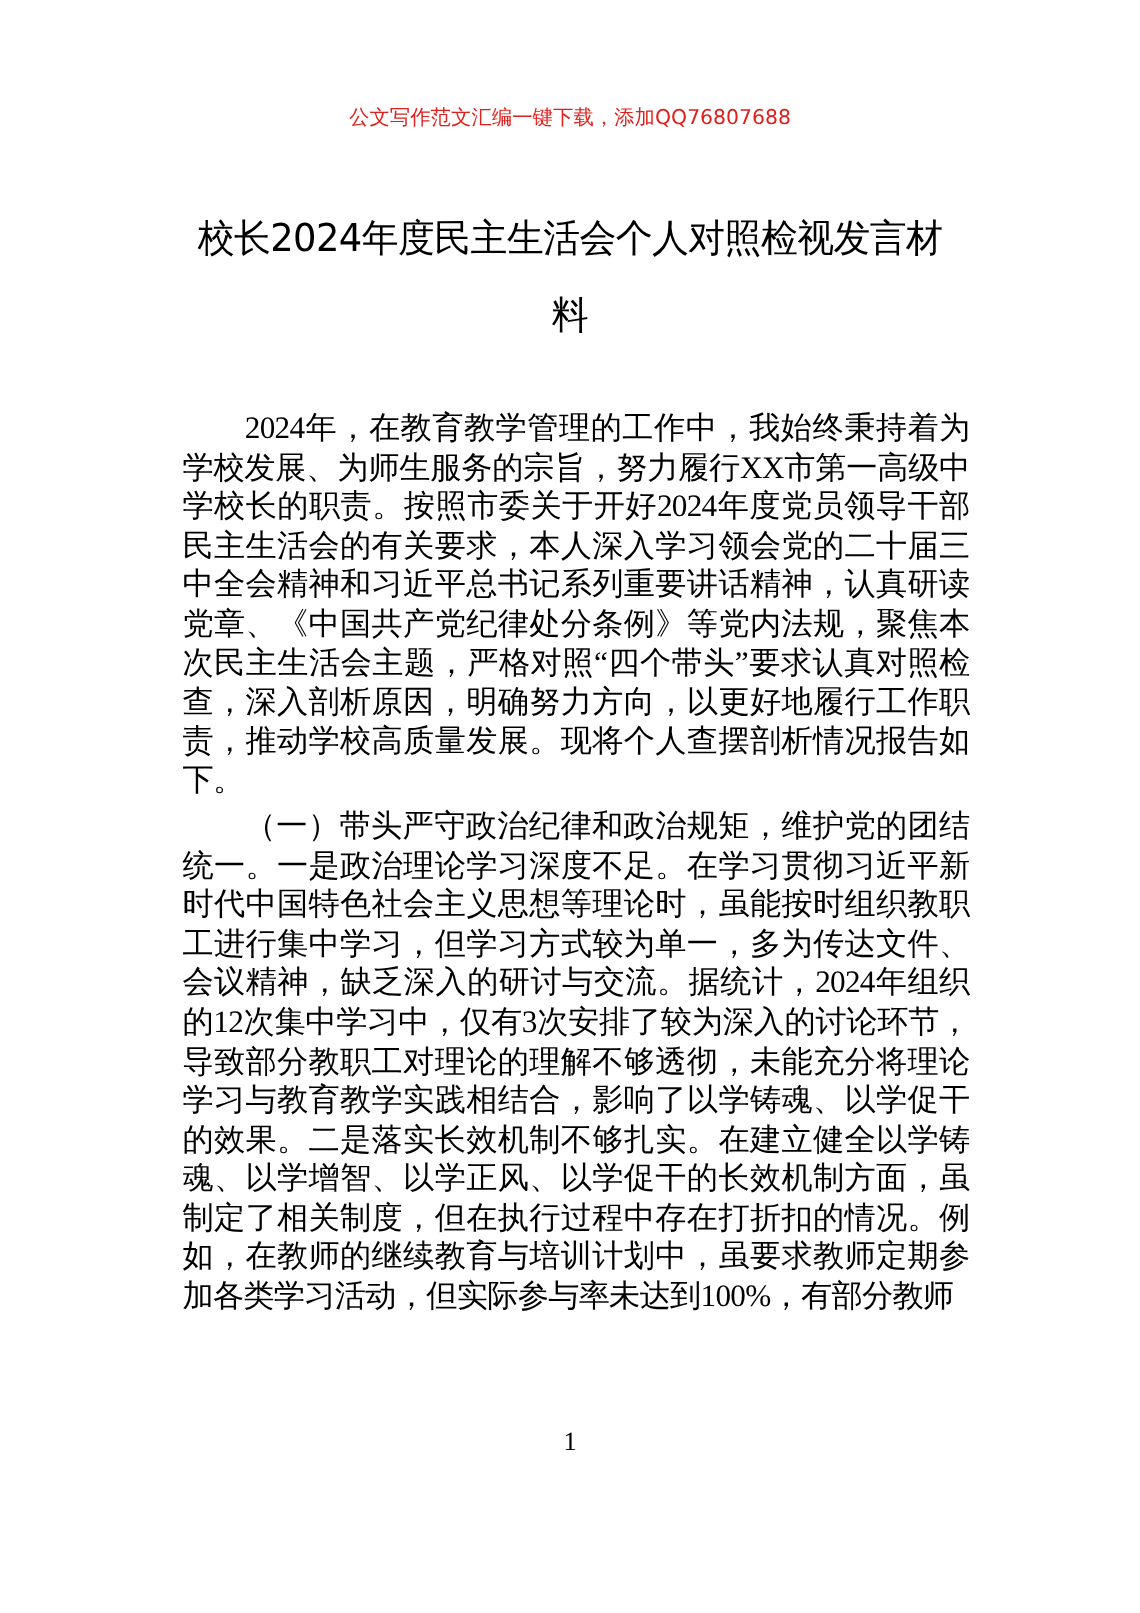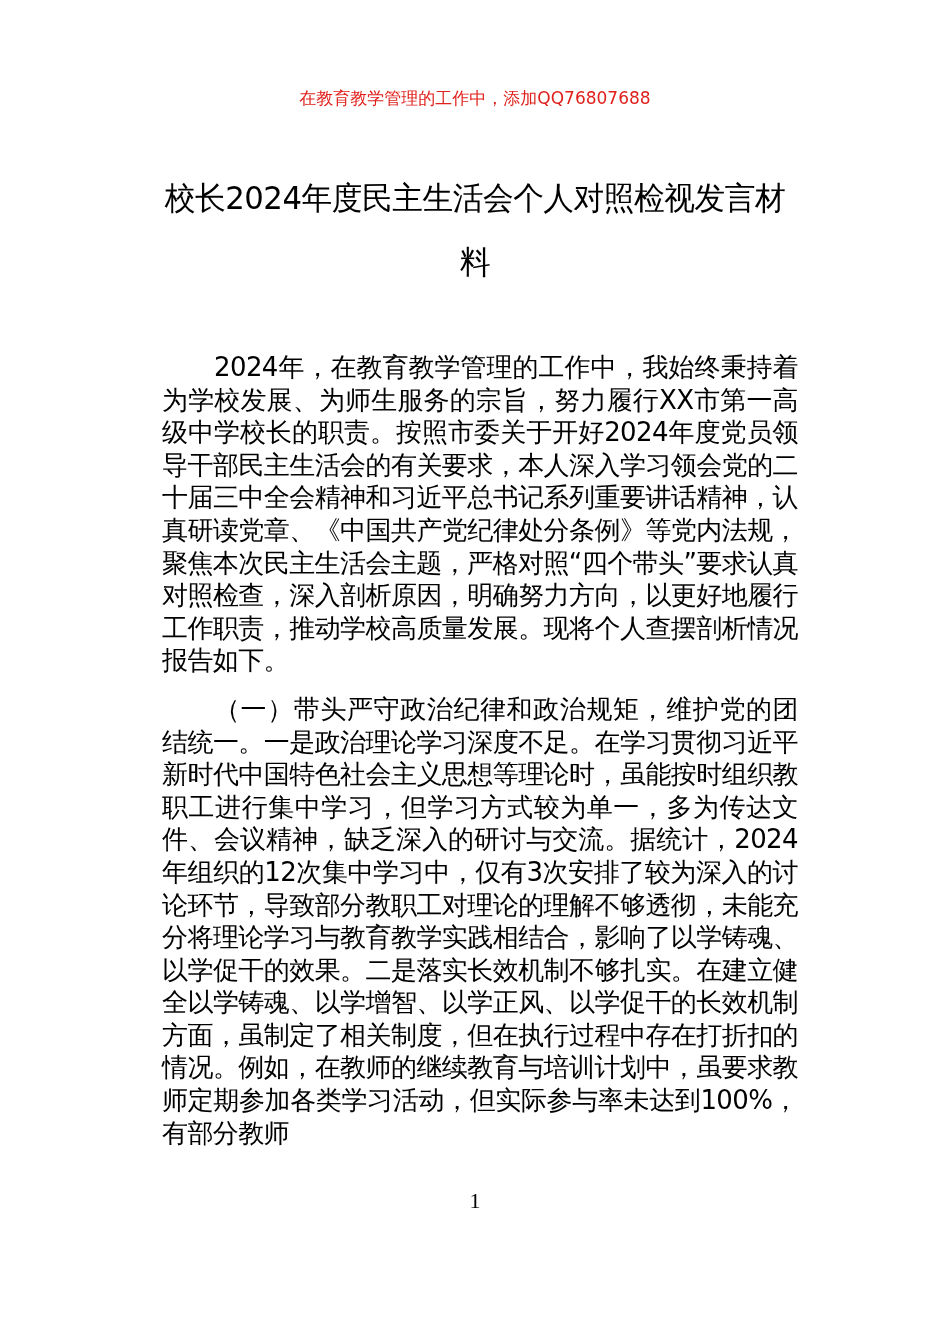--- a/index.html
+++ b/index.html
@@ -52,43 +52,44 @@
       left: 146px;
       top: 335px;
       width: 668px;
       font-size: 26px;
       line-height: 32.6px;
       text-align: justify;
       text-justify: inter-character;
       letter-spacing: -0.6px;
     }
     .body-text p {
-      margin: 16px;
+      margin: 6px;
       text-indent: 2em;
+      font-family: Liberation Serif, serif;
     }
     .body-text p.heading {
       text-indent: 2em;
     }
     .page-number {
       position: absolute;
       left: 0;
       top: 1188px;
       width: 950px;
       text-align: center;
       font-size: 22px;
       line-height: 26px;
       font-family: "Liberation Serif", "DejaVu Serif", serif;
     }
   </style>
 </head>
 <body>
 
 <div class="page">
 
-  <div class="watermark">在教育教学管理的工作中，添加QQ76807688</div>
+  <div class="watermark">公文写作范文汇编一键下载，添加QQ76807688</div>
 
   <div class="title">校长2024年度民主生活会个人对照检视发言材料</div>
 
   <div class="body-text">
     <p>2024年，在教育教学管理的工作中，我始终秉持着为学校发展、为师生服务的宗旨，努力履行XX市第一高级中学校长的职责。按照市委关于开好2024年度党员领导干部民主生活会的有关要求，本人深入学习领会党的二十届三中全会精神和习近平总书记系列重要讲话精神，认真研读党章、《中国共产党纪律处分条例》等党内法规，聚焦本次民主生活会主题，严格对照“四个带头”要求认真对照检查，深入剖析原因，明确努力方向，以更好地履行工作职责，推动学校高质量发展。现将个人查摆剖析情况报告如下。</p>
     <p>（一）带头严守政治纪律和政治规矩，维护党的团结统一。一是政治理论学习深度不足。在学习贯彻习近平新时代中国特色社会主义思想等理论时，虽能按时组织教职工进行集中学习，但学习方式较为单一，多为传达文件、会议精神，缺乏深入的研讨与交流。据统计，2024年组织的12次集中学习中，仅有3次安排了较为深入的讨论环节，导致部分教职工对理论的理解不够透彻，未能充分将理论学习与教育教学实践相结合，影响了以学铸魂、以学促干的效果。二是落实长效机制不够扎实。在建立健全以学铸魂、以学增智、以学正风、以学促干的长效机制方面，虽制定了相关制度，但在执行过程中存在打折扣的情况。例如，在教师的继续教育与培训计划中，虽要求教师定期参加各类学习活动，但实际参与率未达到100%，有部分教师</p>
   </div>
 
   <div class="page-number">1</div>
 

